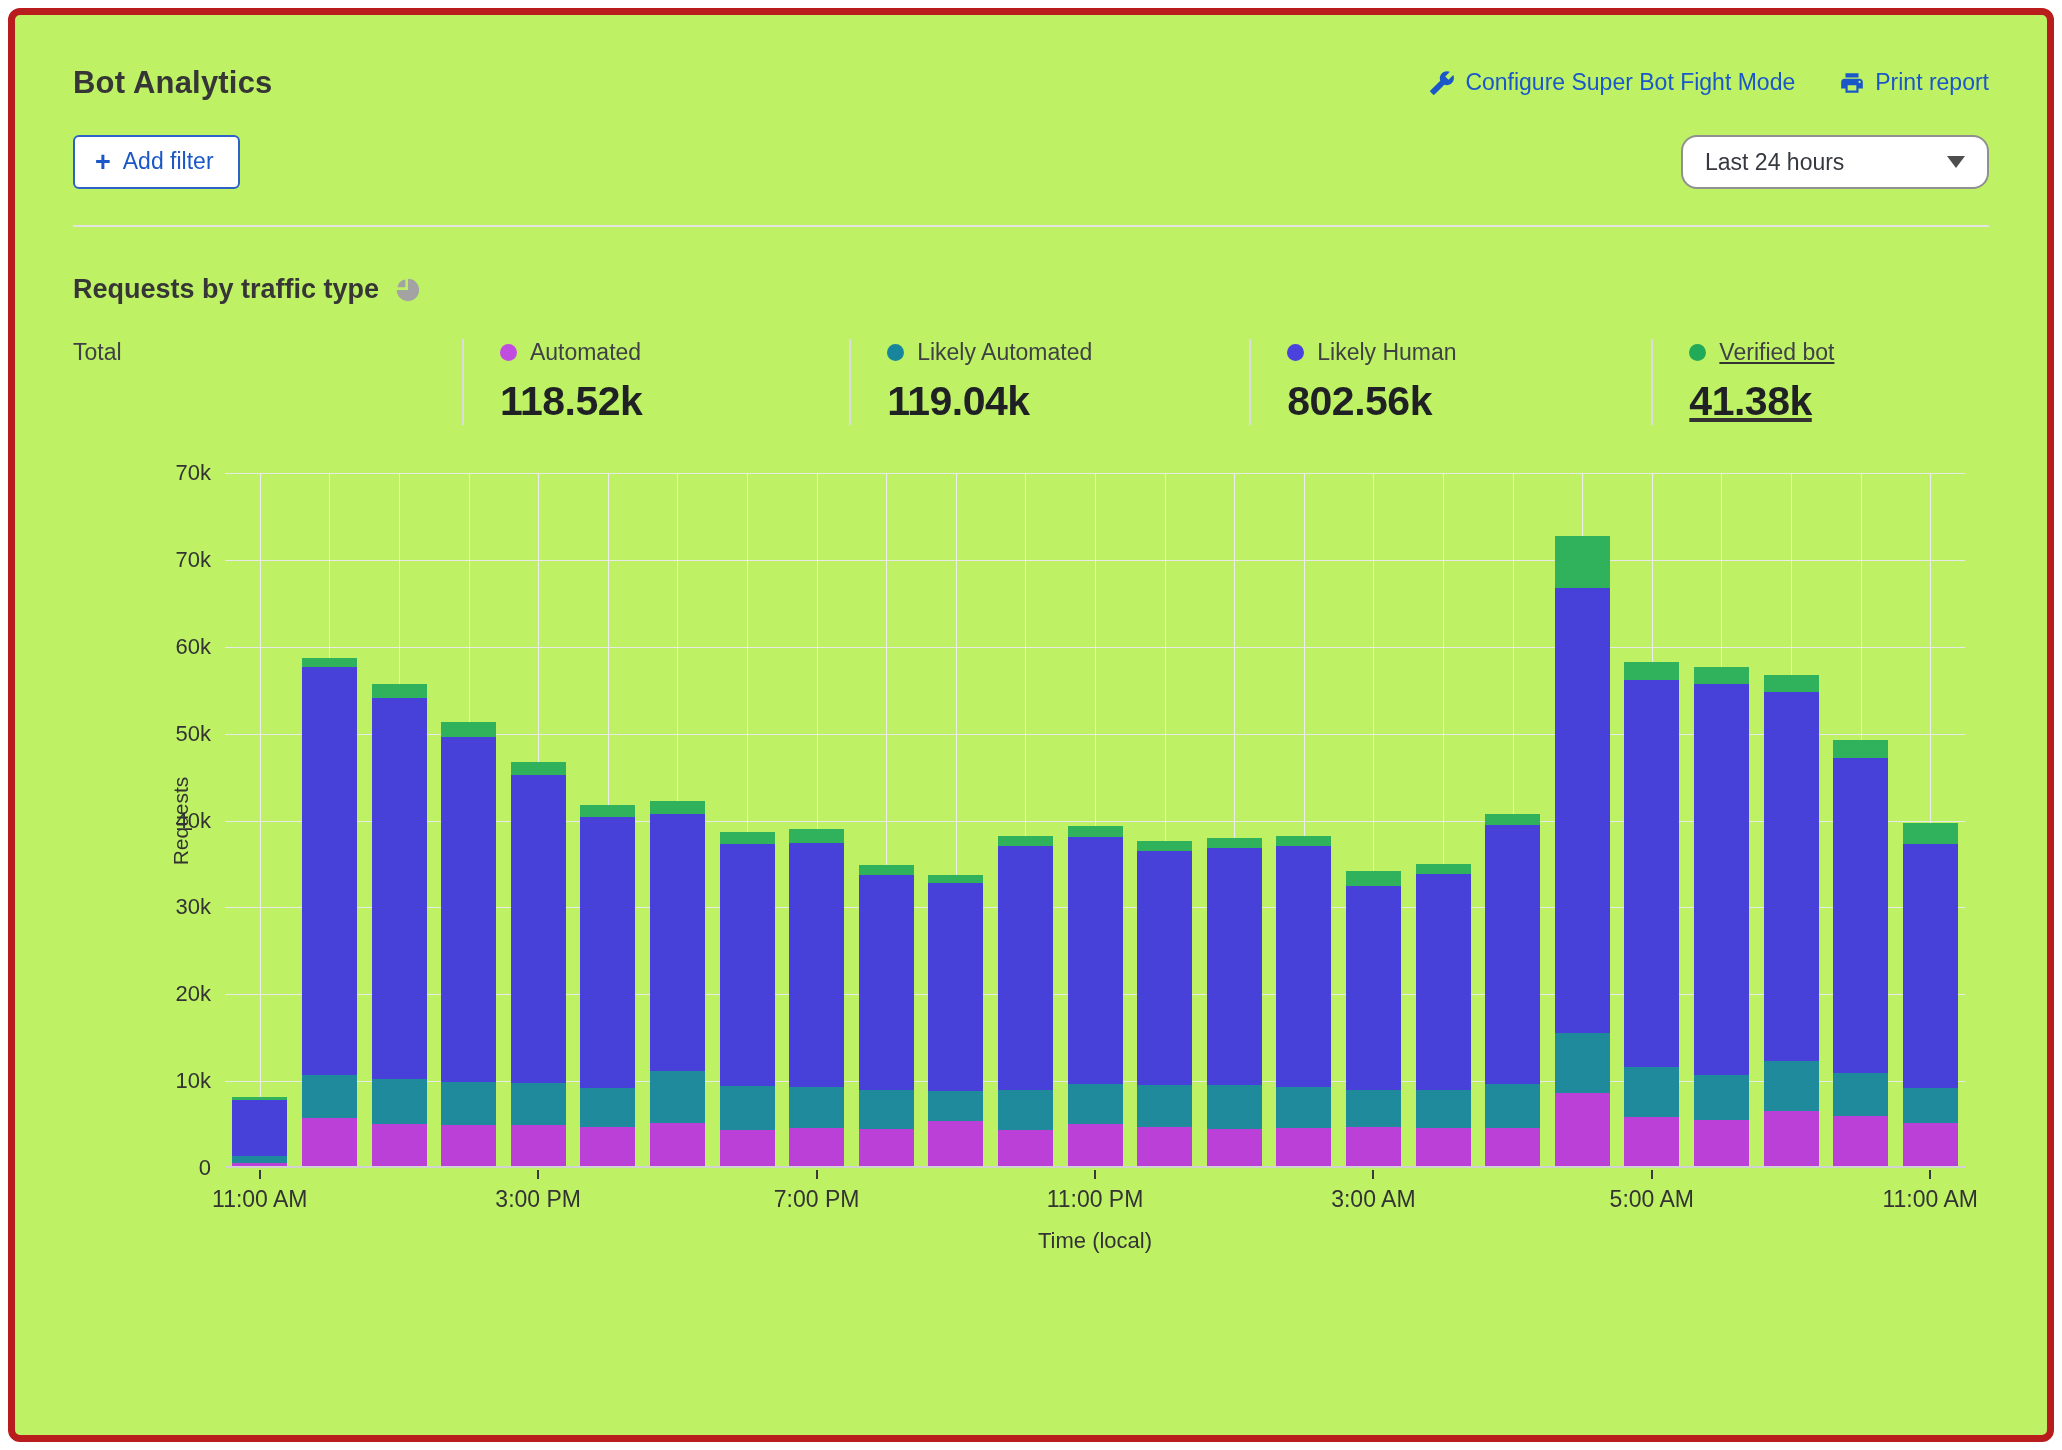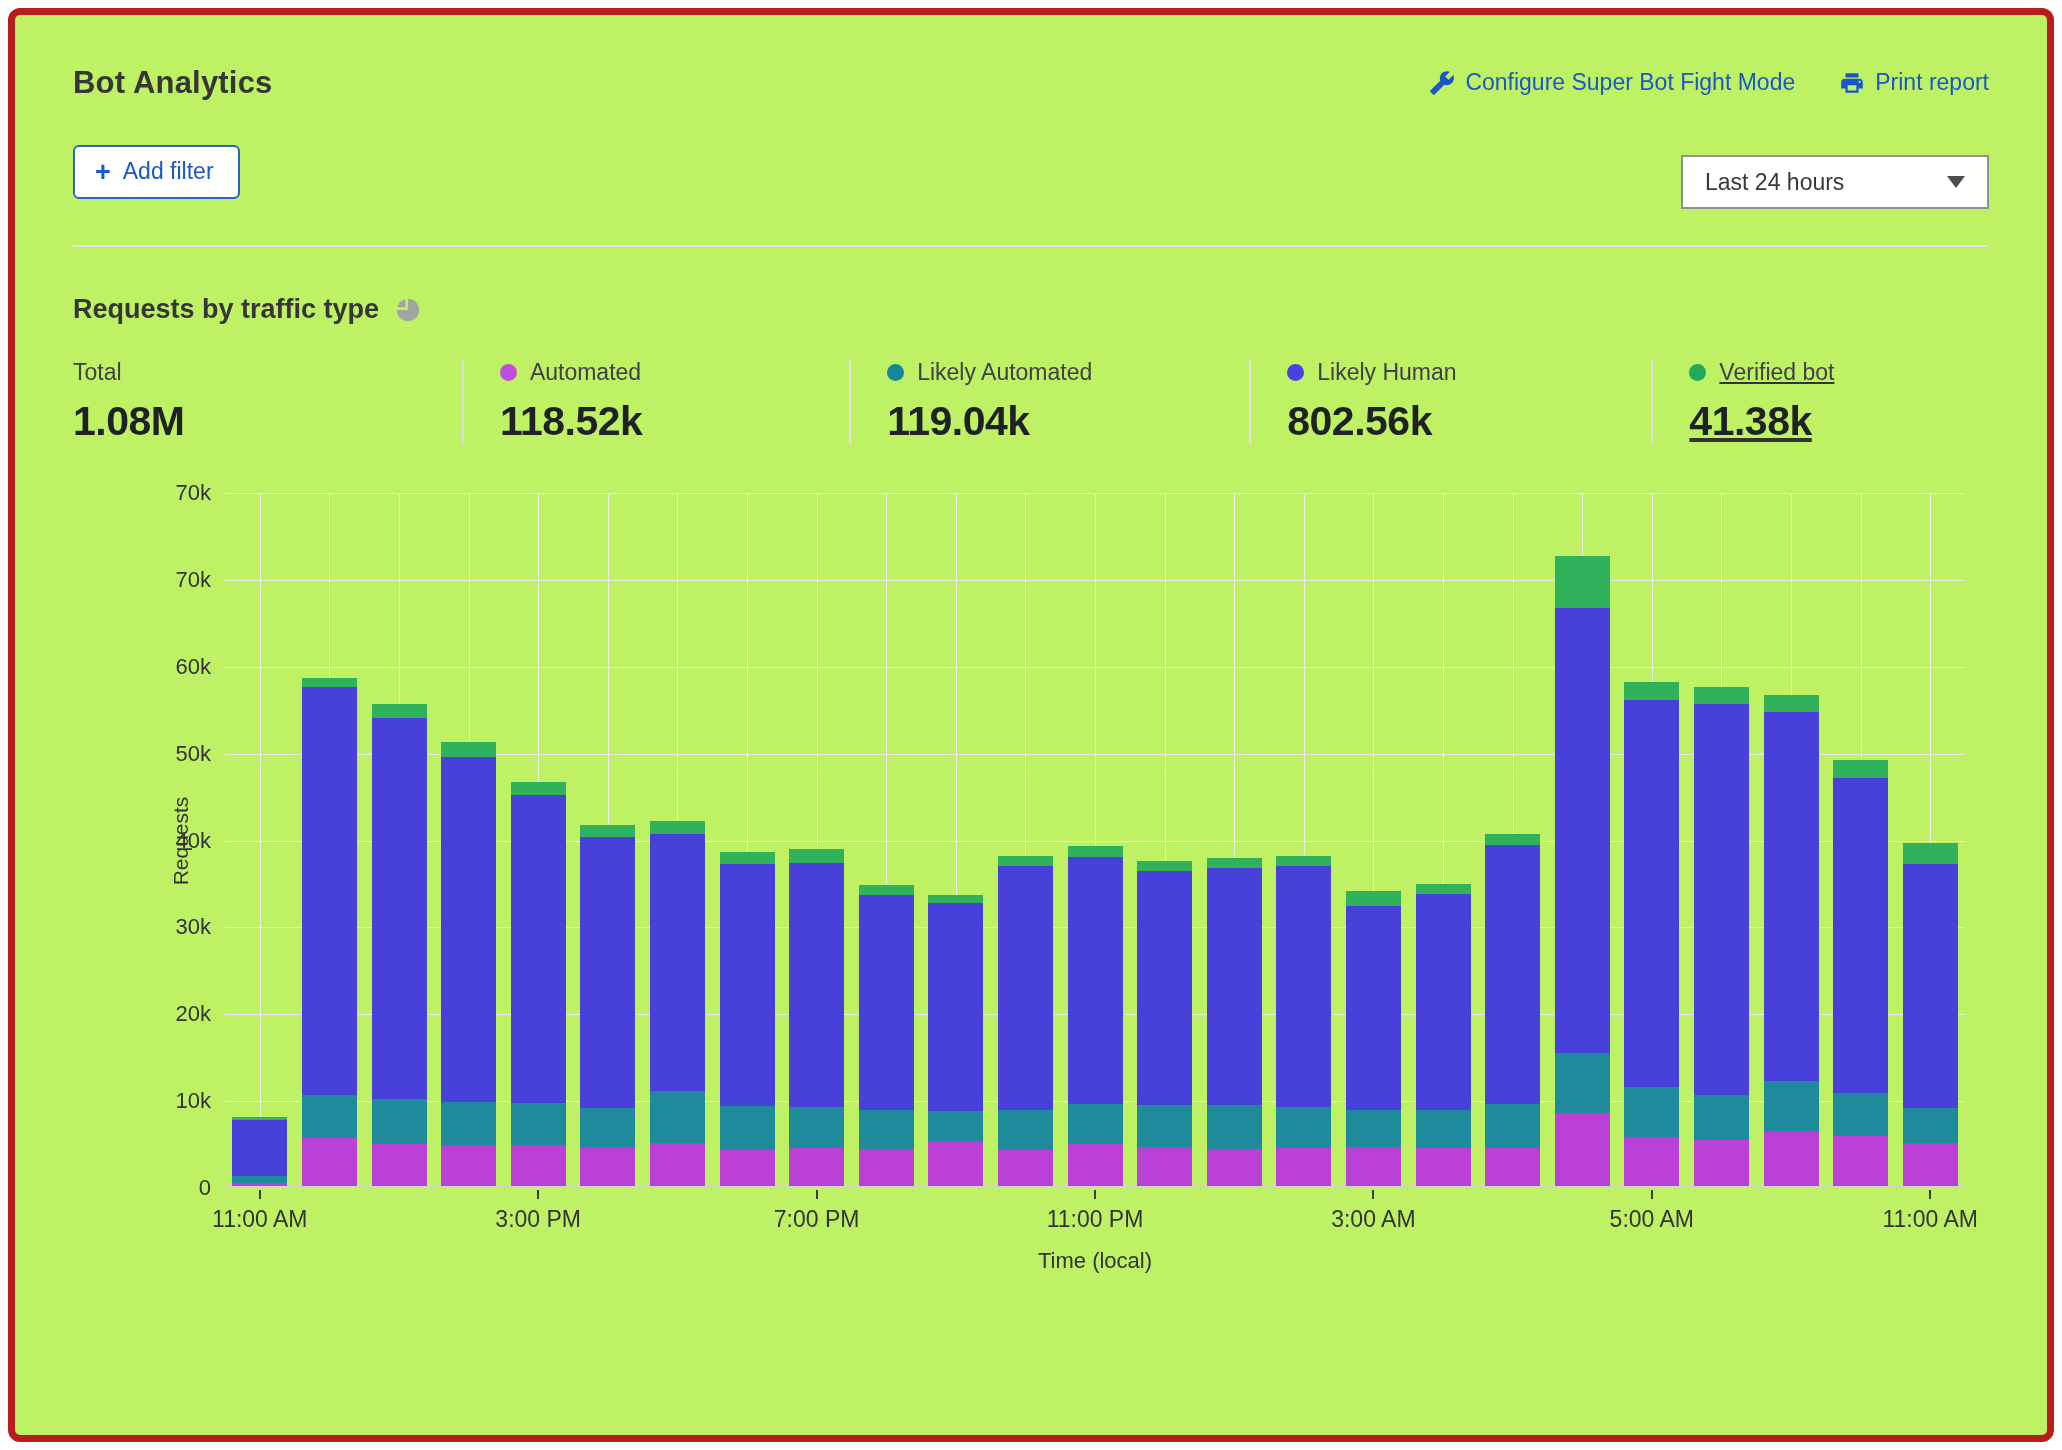--- a/index.html
+++ b/index.html
@@ -18,23 +18,23 @@
   .hlink { display:flex; align-items:center; gap:10px; color:#1a57c8; font-size:23px; cursor:pointer; text-decoration:none; }
   .hlink svg { display:block; }
   .controls-row { display:flex; justify-content:space-between; align-items:center; margin-top:34px; padding-bottom:36px; }
   .add-filter-btn {
     display:inline-flex; align-items:center; gap:12px; border:2px solid #2d63c8; border-radius:6px;
     background:#fff; color:#1a57c8; font-size:23px; padding:11px 24px 12px 20px; cursor:pointer;
     font-family:inherit;
   }
   .plus-glyph { font-size:27px; font-weight:700; line-height:20px; }
   .time-select {
-    width:308px; height:54px; border:2px solid #909090; border-radius:0; background:#fff;
+    width:308px; height:54px; border:2px solid #909090; border-radius:16px; background:#fff;
     display:flex; align-items:center; justify-content:space-between; padding:0 22px; cursor:pointer;
-    font-size:23px; color:#36393f;margin-top:20px;
+    font-size:23px; color:#36393f;
   }
   .caret-down { width:0; height:0; border-left:9px solid transparent; border-right:9px solid transparent; border-top:12px solid #4e4e4e; }
   .header-divider { border-bottom:2px solid #e3e3e3; }
   
   .content { padding:44px 58px 0 58px; }
   .section-title-row { display:flex; align-items:center; gap:14px; }
   .section-title { font-size:27px; font-weight:700; color:#363636; }
   
   .stats-row { display:flex; margin-top:32px; }
   .stat-card { padding-right:30px; }
@@ -111,21 +111,20 @@
             <path d="M10.6 10.6 L10.6 3.8 A7.4 7.4 0 0 0 3.8 10.6 Z" fill="#a3a3a3"></path>
           </svg>
         </span>
       </div>
 
       <div class="stats-row">
         <div class="stat-card stat-c0">
           <div class="stat-label-row">
             <span>Total</span>
           </div>
-          <div class="stat-value">1.08M</div>
         </div>
         <div class="stat-card stat-c1">
           <div class="stat-label-row">
             <span class="legend-dot" style="background-color: rgb(193, 77, 224);"></span>
             <span>Automated</span>
           </div>
           <div class="stat-value">118.52k</div>
         </div>
         <div class="stat-card stat-c2">
           <div class="stat-label-row">

